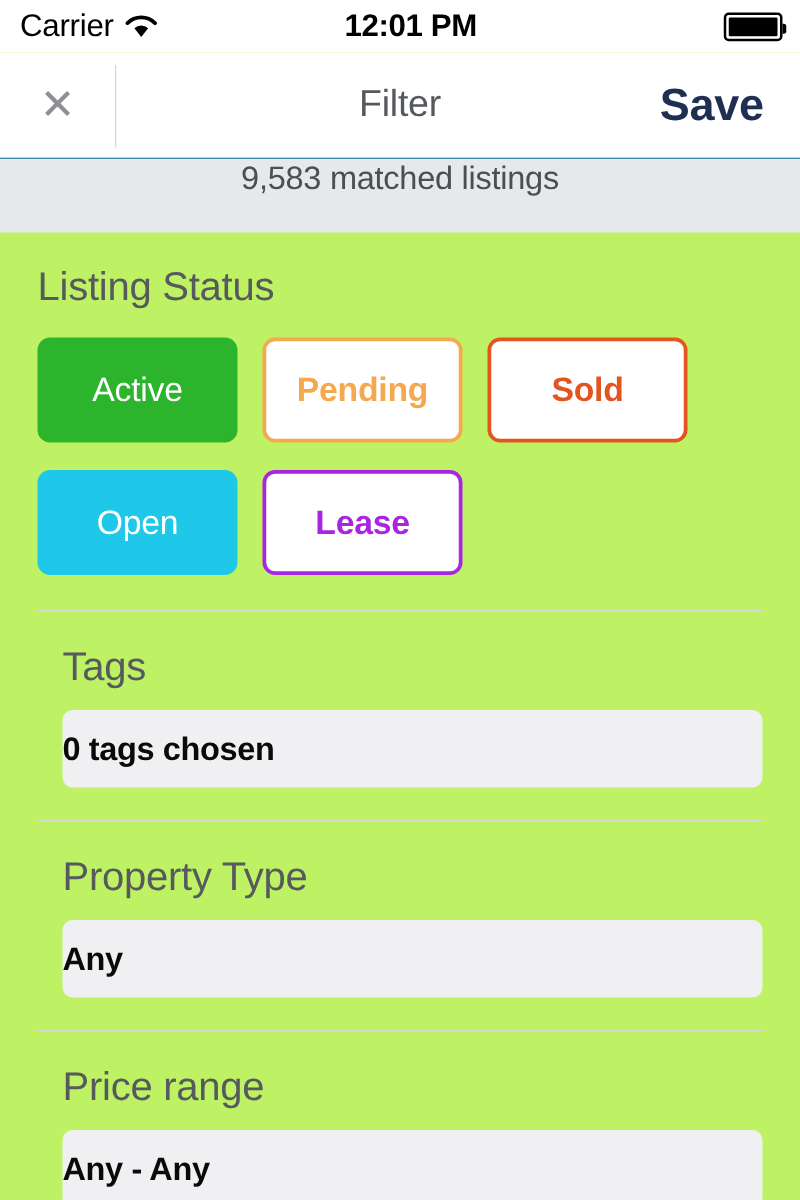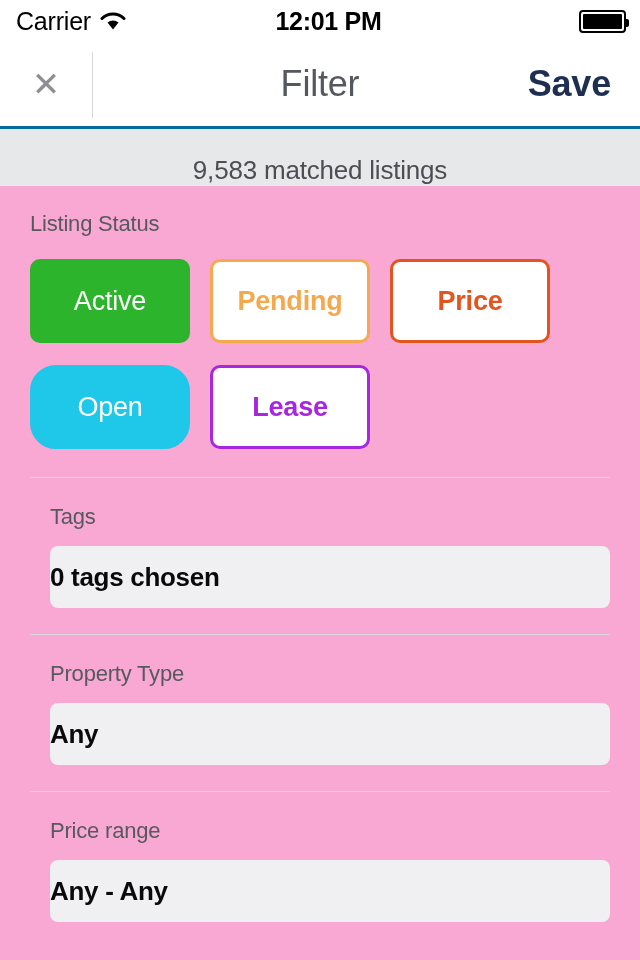--- a/index.html
+++ b/index.html
@@ -10,21 +10,21 @@
     background: #ffffff;
     font-family: "Liberation Sans", sans-serif;
     -webkit-font-smoothing: antialiased;
     overflow: hidden;
   }
 
   .phone {
     position: relative;
     width: 640px;
     height: 960px;
-    background: #f9a8d4;
+    background: #bef264;
     overflow: hidden;
   }
 
   
   .status-bar {
     height: 42px;
     display: flex;
     align-items: center;
     padding: 0 14px 0 16px;
     position: relative;
@@ -113,56 +113,56 @@
     left: 92px;
     top: 10px;
     bottom: 8px;
     width: 1px;
     background: #d8d8dc;
   }
   .nav-title {
     position: absolute;
     left: 0; right: 0;
     text-align: center;
-    font-size: 36px;
+    font-size: 30px;
     color: #55585d;
     letter-spacing: -0.2px;
   }
   .nav-save {
     margin-left: auto;
     margin-right: 29px;
     font-size: 36px;
     color: #1e2f52;
     font-weight: bold;
     letter-spacing: -0.2px;
     cursor: pointer;
   }
 
   
   .matched-banner {
     height: 60px;
     background: #e7e8ea;
-    border-top: 3px solid #0369a1;
-    display: flex;
-    align-items: flex-end;
+    border-top: 1px solid #0369a1;
+    display: flex;
+    align-items: flex-start;
     justify-content: center;
   }
   .matched-banner span {
     font-size: 26px;
     color: #4b4e53;
     letter-spacing: -0.2px;
   }
 
   
   .content {
     padding: 0 30px;
   }
 
   .section-label {
-    font-size: 22px;
+    font-size: 32px;
     color: #56595e;
     letter-spacing: -0.2px;
   }
 
   .divider {
     height: 1px;
     background: #d9d9dd;
     margin: 0;
   }
 
@@ -259,25 +259,25 @@
     <div class="status-section">
       <div class="section-label">Listing Status</div>
       <div class="chip-row">
         <div class="chip filled" style="background: rgb(44, 180, 44); border-color: rgb(44, 180, 44); color: rgb(255, 255, 255);">
           <span>Active</span>
         </div>
         <div class="chip outlined" style="background: rgb(255, 255, 255); border-color: rgb(245, 169, 78); color: rgb(245, 169, 78);">
           <span>Pending</span>
         </div>
         <div class="chip outlined" style="background: rgb(255, 255, 255); border-color: rgb(226, 85, 31); color: rgb(226, 85, 31);">
-          <span>Price</span>
+          <span>Sold</span>
         </div>
       </div>
       <div class="chip-row status-section-bottom">
-        <div class="chip filled" style="background: rgb(31, 200, 232); border-color: rgb(31, 200, 232); color: rgb(255, 255, 255); border-radius: 26px;">
+        <div class="chip filled" style="background: rgb(31, 200, 232); border-color: rgb(31, 200, 232); color: rgb(255, 255, 255);">
           <span>Open</span>
         </div>
         <div class="chip outlined" style="background: rgb(255, 255, 255); border-color: rgb(167, 38, 224); color: rgb(167, 38, 224);">
           <span>Lease</span>
         </div>
       </div>
     </div>
 
     <div class="divider"></div>
 

